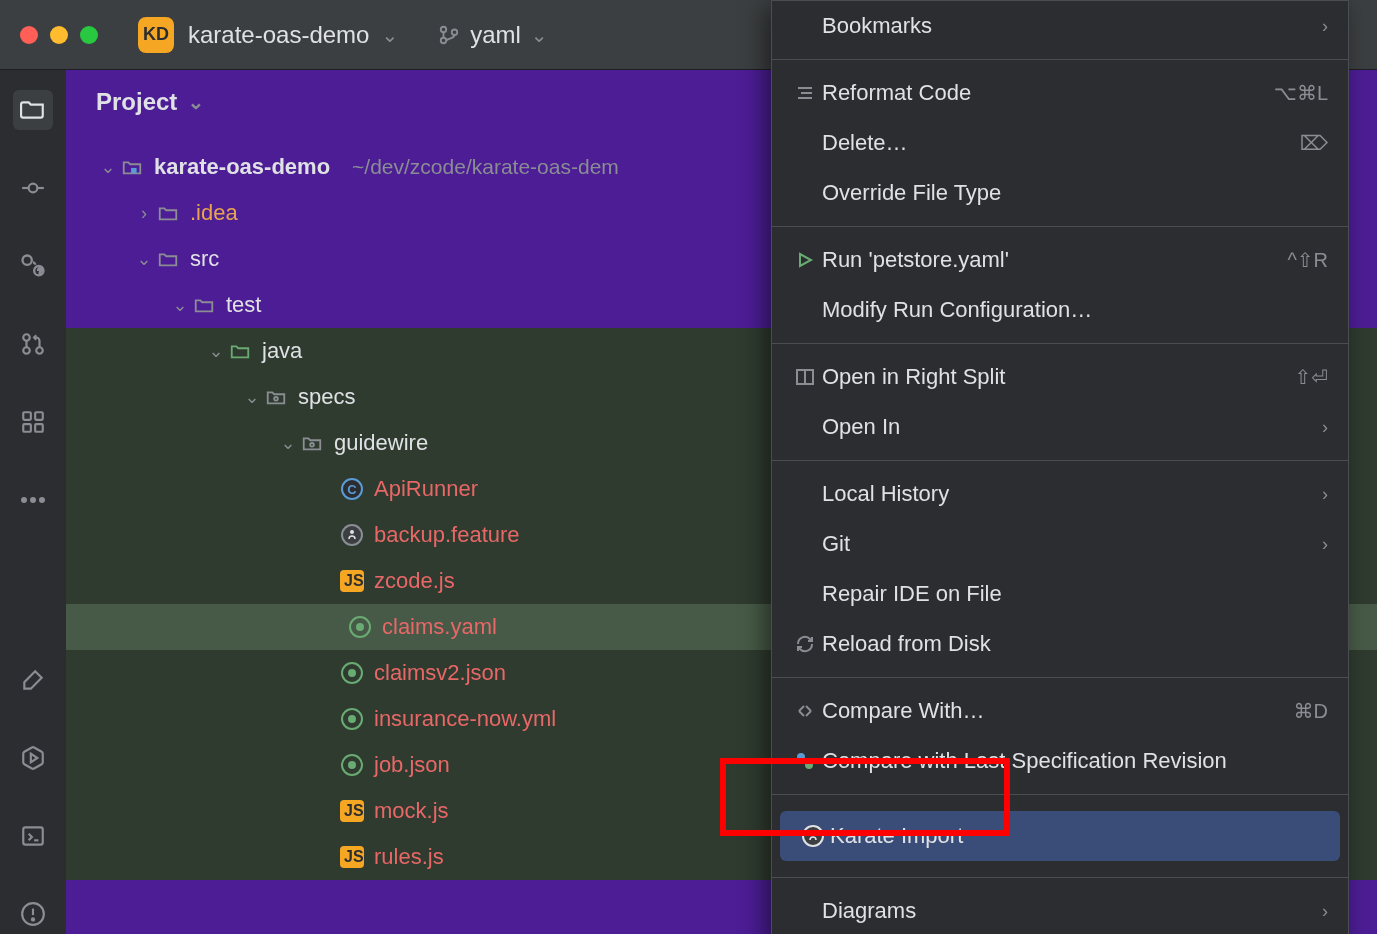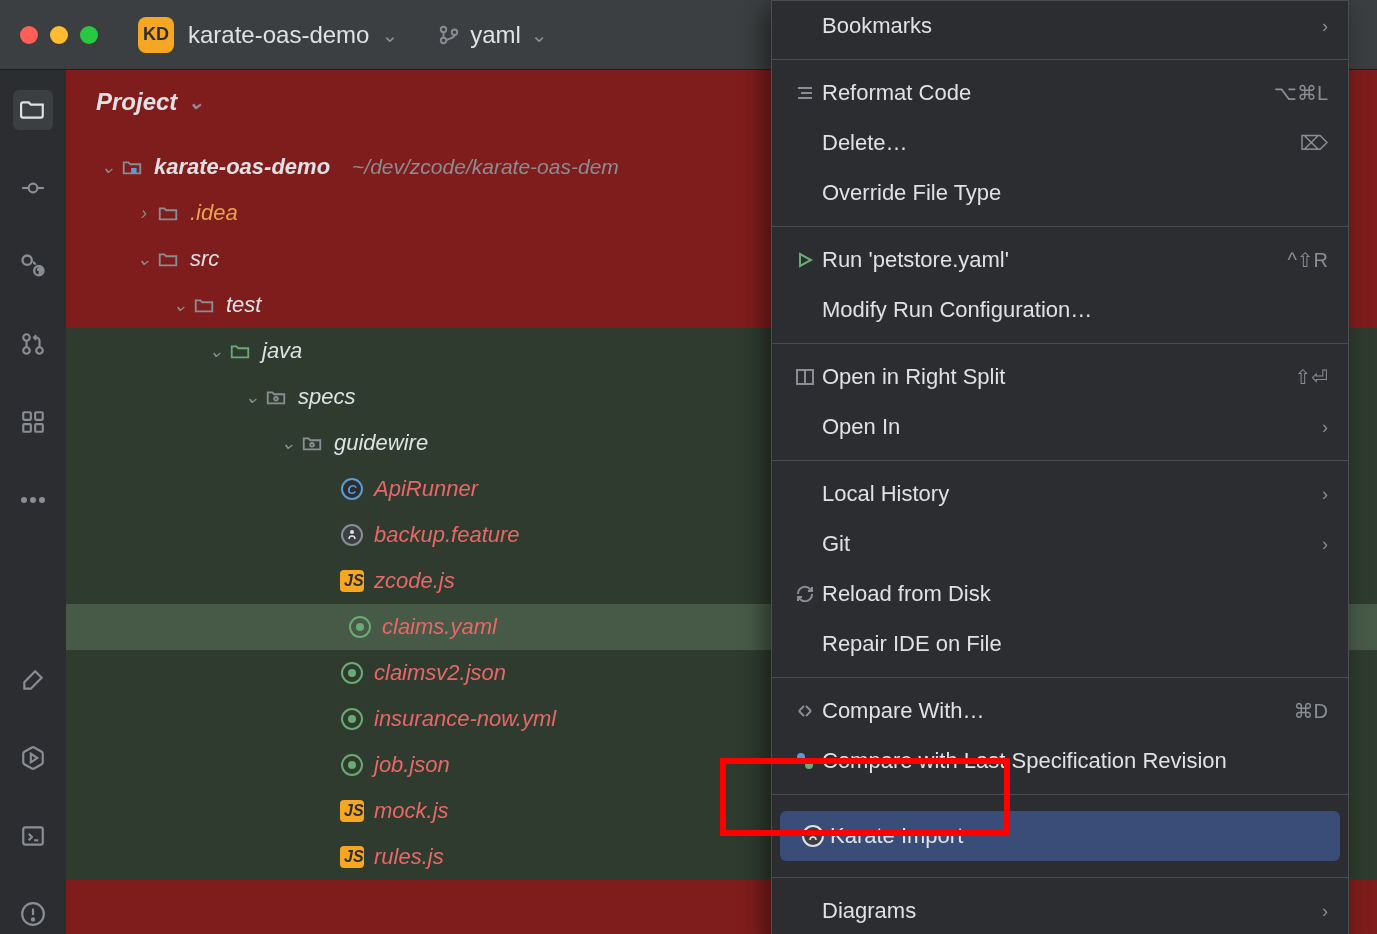--- a/index.html
+++ b/index.html
@@ -98,22 +98,21 @@
     }
     .rail-icon.active {
       background: #3c3f41;
       color: #dfe1e5;
     }
     .rail-spacer {
       flex: 1;
     }
     .project-panel {
       flex: 1;
-      background: #7f1d1d;
-      font-style: italic;
+      background: #4c1d95;
     }
     .panel-header {
       display: flex;
       align-items: center;
       padding: 18px 30px;
       font-size: 24px;
       font-weight: 600;
       gap: 10px;
     }
     .tree {
@@ -601,32 +600,32 @@
     <span class="menu-icon"></span>
     <span class="menu-label">Local History</span>
     <span class="menu-arrow">›</span>
   </div>
   <div class="menu-item">
     <span class="menu-icon"></span>
     <span class="menu-label">Git</span>
     <span class="menu-arrow">›</span>
   </div>
   <div class="menu-item">
+    <span class="menu-icon"></span>
+    <span class="menu-label">Repair IDE on File</span>
+  </div>
+  <div class="menu-item">
     <span class="menu-icon">
       <svg width="20" height="20" viewBox="0 0 20 20" stroke="currentColor" stroke-width="2" fill="none">
           <path d="M3 10a7 7 0 0 1 12-5l2 2M17 10a7 7 0 0 1-12 5l-2-2"></path>
           <polyline points="17 3 17 7 13 7"></polyline>
           <polyline points="3 17 3 13 7 13"></polyline>
         </svg>
     </span>
     <span class="menu-label">Reload from Disk</span>
-  </div>
-  <div class="menu-item">
-    <span class="menu-icon"></span>
-    <span class="menu-label">Repair IDE on File</span>
   </div>
   <div class="menu-separator"></div>
   <div class="menu-item">
     <span class="menu-icon">
       <svg width="20" height="20" viewBox="0 0 20 20" stroke="currentColor" stroke-width="2" fill="none">
           <line x1="4" y1="10" x2="9" y2="5"></line>
           <line x1="4" y1="10" x2="9" y2="15"></line>
           <line x1="16" y1="10" x2="11" y2="5"></line>
           <line x1="16" y1="10" x2="11" y2="15"></line>
         </svg>

